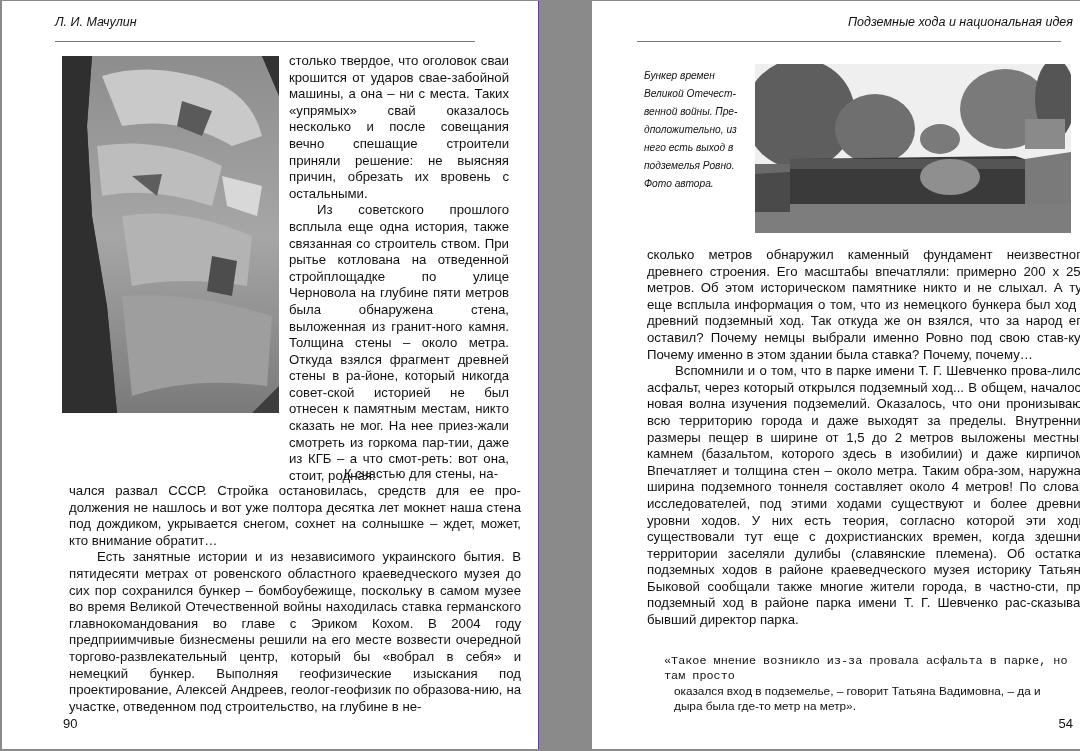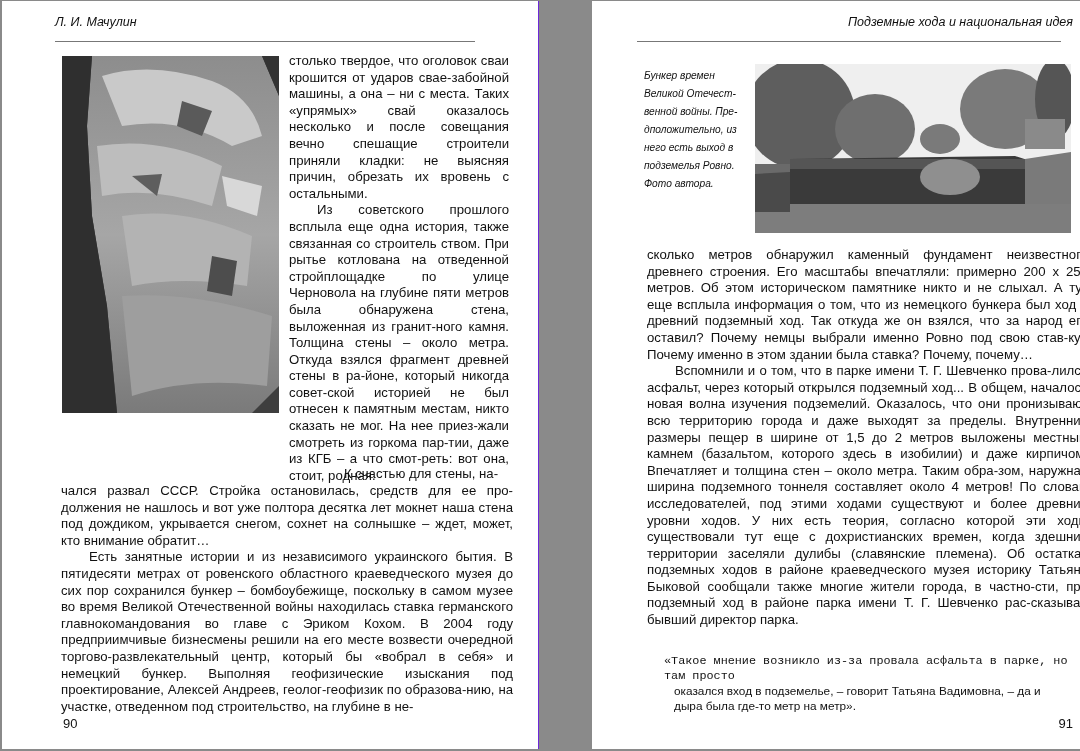--- a/index.html
+++ b/index.html
@@ -17,21 +17,21 @@
   .page.right .head-rule { left: 45px; width: 424px; }
 
   .photo { position: absolute; overflow: hidden; background: #555; }
   .caption { position: absolute; font-style: italic; font-size: 10.2px; line-height: 18px; color: #111; }
 
   .text { font-size: 13.2px; line-height: 16.6px; text-align: justify; color: #111; }
   .text p { text-indent: 28px; }
   .text p.noindent { text-indent: 0; }
 
   .col-narrow { position: absolute; left: 287px; top: 52px; width: 220px; }
-  .col-wide-left { position: absolute; left: 59px; top: 482px; width: 452px; }
+  .col-wide-left { position: absolute; left: 67px; top: 482px; width: 452px; }
   .wrap-k { position: absolute; left: 287px; top: 465px; width: 220px; }
 
   .col-right { position: absolute; left: 55px; top: 246px; width: 441px; }
   .quote { position: absolute; left: 72px; top: 653px; width: 420px; font-size: 11.8px; line-height: 15px; color: #111; }
   .quote .q1 { display: block; font-family: Liberation Mono, monospace; }
   .quote .qi { display: block; padding-left: 10px; }
 
   .page-number { position: absolute; top: 715px; font-size: 13px; }
   .page.left .page-number { left: 61px; }
   .page.right .page-number { right: 57px; }
@@ -63,21 +63,21 @@
         <path d="M120 45 L150 55 L140 80 L115 70 Z" fill="#5a5a5a"></path>
         <path d="M150 200 L175 205 L170 240 L145 235 Z" fill="#4d4d4d"></path>
         <path d="M70 120 L100 118 L95 140 Z" fill="#5e5e5e"></path>
         <path d="M160 120 L200 130 L195 160 L165 150 Z" fill="#d8d8d8"></path>
         <path d="M0 0 L30 0 L25 70 L30 160 L45 250 L55 357 L0 357 Z" fill="#2f2f2f"></path>
         <path d="M200 0 L217 0 L217 40 Z" fill="#333"></path>
       </svg>
     </div>
 
     <div class="col-narrow text">
-      <p class="noindent">столько твердое, что оголовок сваи крошится от ударов свае-забойной машины, а она – ни с места. Таких «упрямых» свай оказалось несколько и после совещания вечно спешащие строители приняли кладки: не выясняя причин, обрезать их вровень с остальными.</p>
+      <p class="noindent">столько твердое, что оголовок сваи крошится от ударов свае-забойной машины, а она – ни с места. Таких «упрямых» свай оказалось несколько и после совещания вечно спешащие строители приняли решение: не выясняя причин, обрезать их вровень с остальными.</p>
       <p>Из советского прошлого всплыла еще одна история, также связанная со строитель ством. При рытье котлована на отведенной стройплощадке по улице Черновола на глубине пяти метров была обнаружена стена, выложенная из гранит-ного камня. Толщина стены – около метра. Откуда взялся фрагмент древней стены в ра-йоне, который никогда совет-ской историей не был отнесен к памятным местам, никто сказать не мог. На нее приез-жали смотреть из горкома пар-тии, даже из КГБ – а что смот-реть: вот она, стоит, родная.</p>
     </div>
     <div class="wrap-k text">
       <p style="text-indent:44px; text-align:center;">К счастью для стены, на-</p>
     </div>
 
     <div class="col-wide-left text">
       <p class="noindent">чался развал СССР. Стройка остановилась, средств для ее про-должения не нашлось и вот уже полтора десятка лет мокнет наша стена под дождиком, укрывается снегом, сохнет на солнышке – ждет, может, кто внимание обратит…</p>
       <p>Есть занятные истории и из независимого украинского бытия. В пятидесяти метрах от ровенского областного краеведческого музея до сих пор сохранился бункер – бомбоубежище, поскольку в самом музее во время Великой Отечественной войны находилась ставка германского главнокомандования во главе с Эриком Кохом. В 2004 году предприимчивые бизнесмены решили на его месте возвести очередной торгово-развлекательный центр, который бы «вобрал в себя» и немецкий бункер. Выполняя геофизические изыскания под проектирование, Алексей Андреев, геолог-геофизик по образова-нию, на участке, отведенном под строительство, на глубине в не-</p>
     </div>
@@ -114,15 +114,15 @@
       <p class="noindent">сколько метров обнаружил каменный фундамент неизвестного древнего строения. Его масштабы впечатляли: примерно 200 х 250 метров. Об этом историческом памятнике никто и не слыхал. А тут еще всплыла информация о том, что из немецкого бункера был ход в древний подземный ход. Так откуда же он взялся, что за народ его оставил? Почему немцы выбрали именно Ровно под свою став-ку? Почему именно в этом здании была ставка? Почему, почему…</p>
       <p>Вспомнили и о том, что в парке имени Т. Г. Шевченко прова-лился асфальт, через который открылся подземный ход... В общем, началось новая волна изучения подземелий. Оказалось, что они пронизывают всю территорию города и даже выходят за пределы. Внутренние размеры пещер в ширине от 1,5 до 2 метров выложены местным камнем (базальтом, которого здесь в изобилии) и даже кирпичом. Впечатляет и толщина стен – около метра. Таким обра-зом, наружная ширина подземного тоннеля составляет около 4 метров! По словам исследователей, под этими ходами существуют и более древние уровни ходов. У них есть теория, согласно которой эти ходы существовали тут еще с дохристианских времен, когда здешние территории заселяли дулибы (славянские племена). Об остатках подземных ходов в районе краеведческого музея историку Татьяне Быковой сообщали также многие жители города, в частно-сти, про подземный ход в районе парка имени Т. Г. Шевченко рас-сказывал бывший директор парка.</p>
     </div>
 
     <div class="quote">
       <span class="q1">«Такое мнение возникло из-за провала асфальта в парке, но там просто</span>
       <span class="qi">оказался вход в подземелье, – говорит Татьяна Вадимовна, – да и</span>
       <span class="qi">дыра была где-то метр на метр».</span>
     </div>
 
-    <div class="page-number">91</div>
+    <div class="page-number">54</div>
   </div>
 </div>
 
 </body></html>

